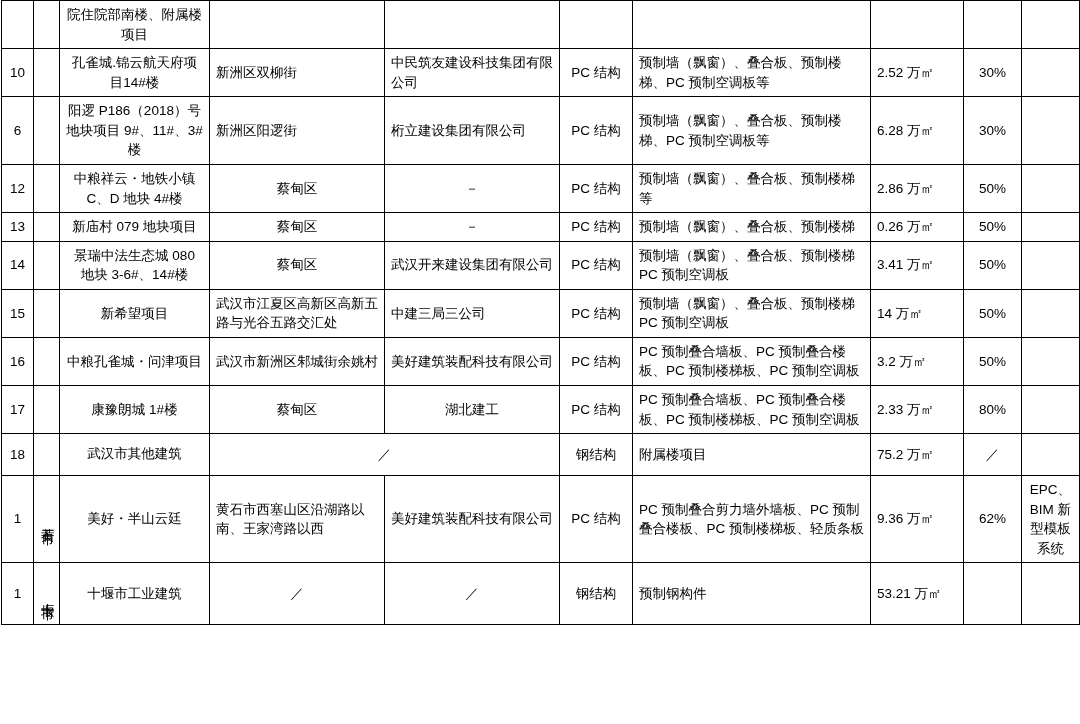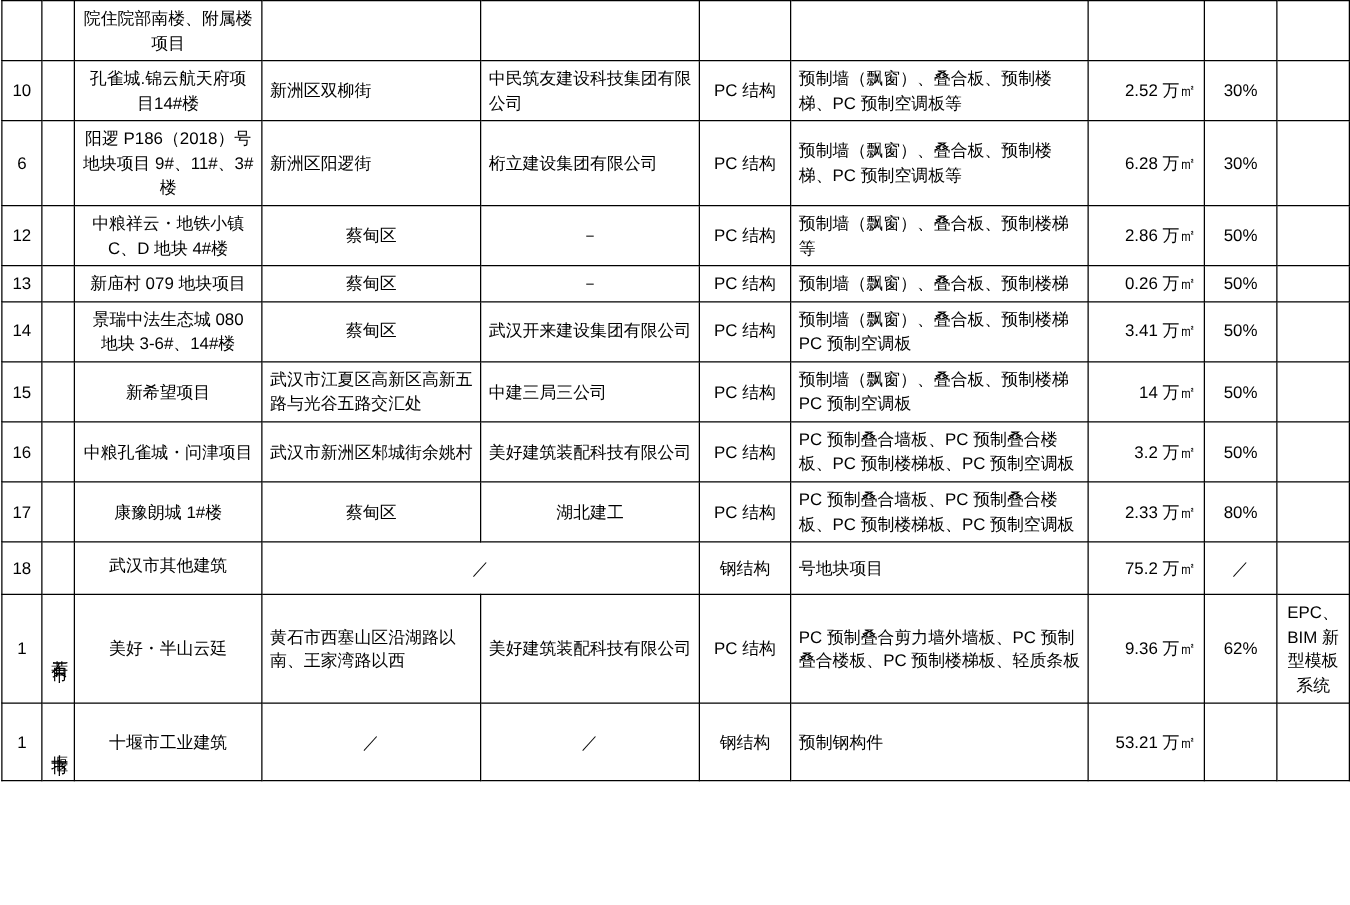--- a/index.html
+++ b/index.html
@@ -64,21 +64,21 @@
   td.c-comp.ctr { text-align: center; }
   td.c-struct {
     text-align: center;
     width: 73px;
   }
   td.c-tech {
     text-align: left;
     width: 238px;
   }
   td.c-area {
-    text-align: right;
+    text-align: left;
     width: 93px;
   }
   td.c-rate {
     text-align: center;
     width: 58px;
   }
   td.c-note {
     text-align: center;
     width: 58px;
     font-size: 12.5px;
@@ -228,21 +228,21 @@
         <td class="c-rate">80%</td>
         <td class="c-note"></td>
       </tr>
 
       <tr style="height:42px">
         <td class="c-idx">18</td>
         <td class="c-city"></td>
         <td class="c-name ctr">武汉市其他建筑</td>
         <td class="c-addr ctr" colspan="2">／</td>
         <td class="c-struct">钢结构</td>
-        <td class="c-tech">号地块项目</td>
+        <td class="c-tech">附属楼项目</td>
         <td class="c-area">75.2 万㎡</td>
         <td class="c-rate">／</td>
         <td class="c-note"></td>
       </tr>
 
       <tr style="height:78px">
         <td class="c-idx">1</td>
         <td class="c-city">
           <span class="vert-city">黄石市</span>
         </td>

